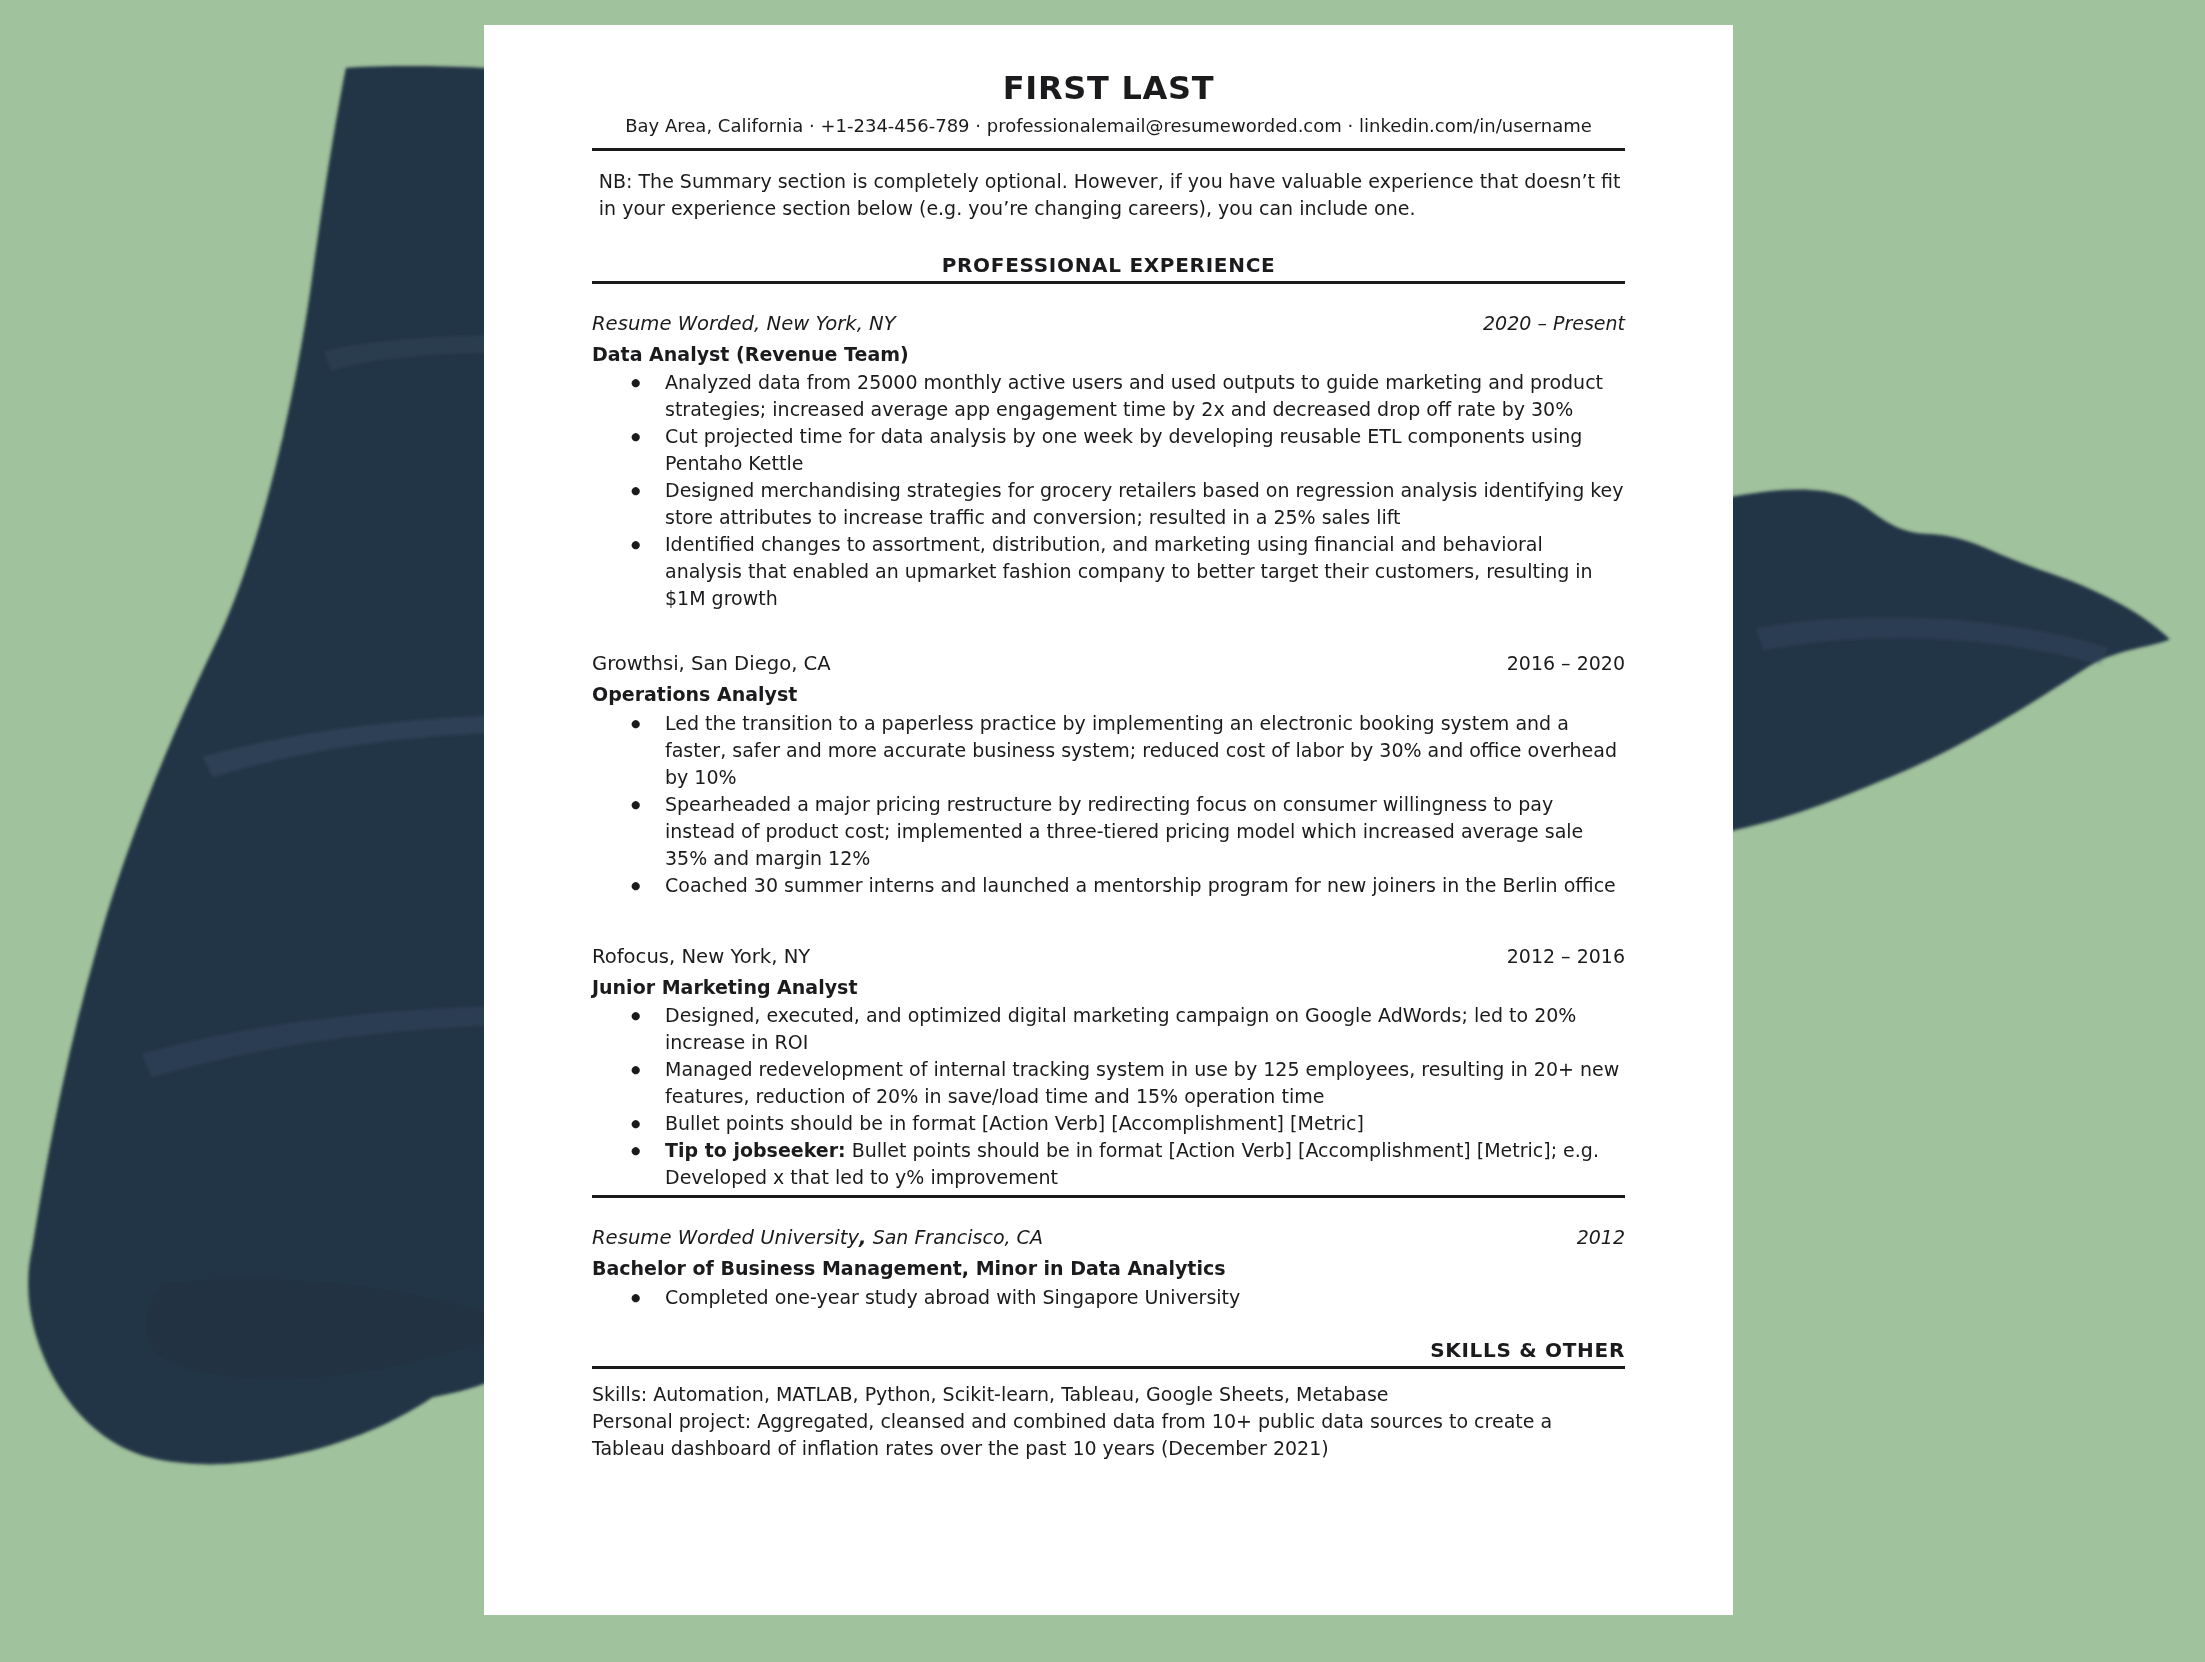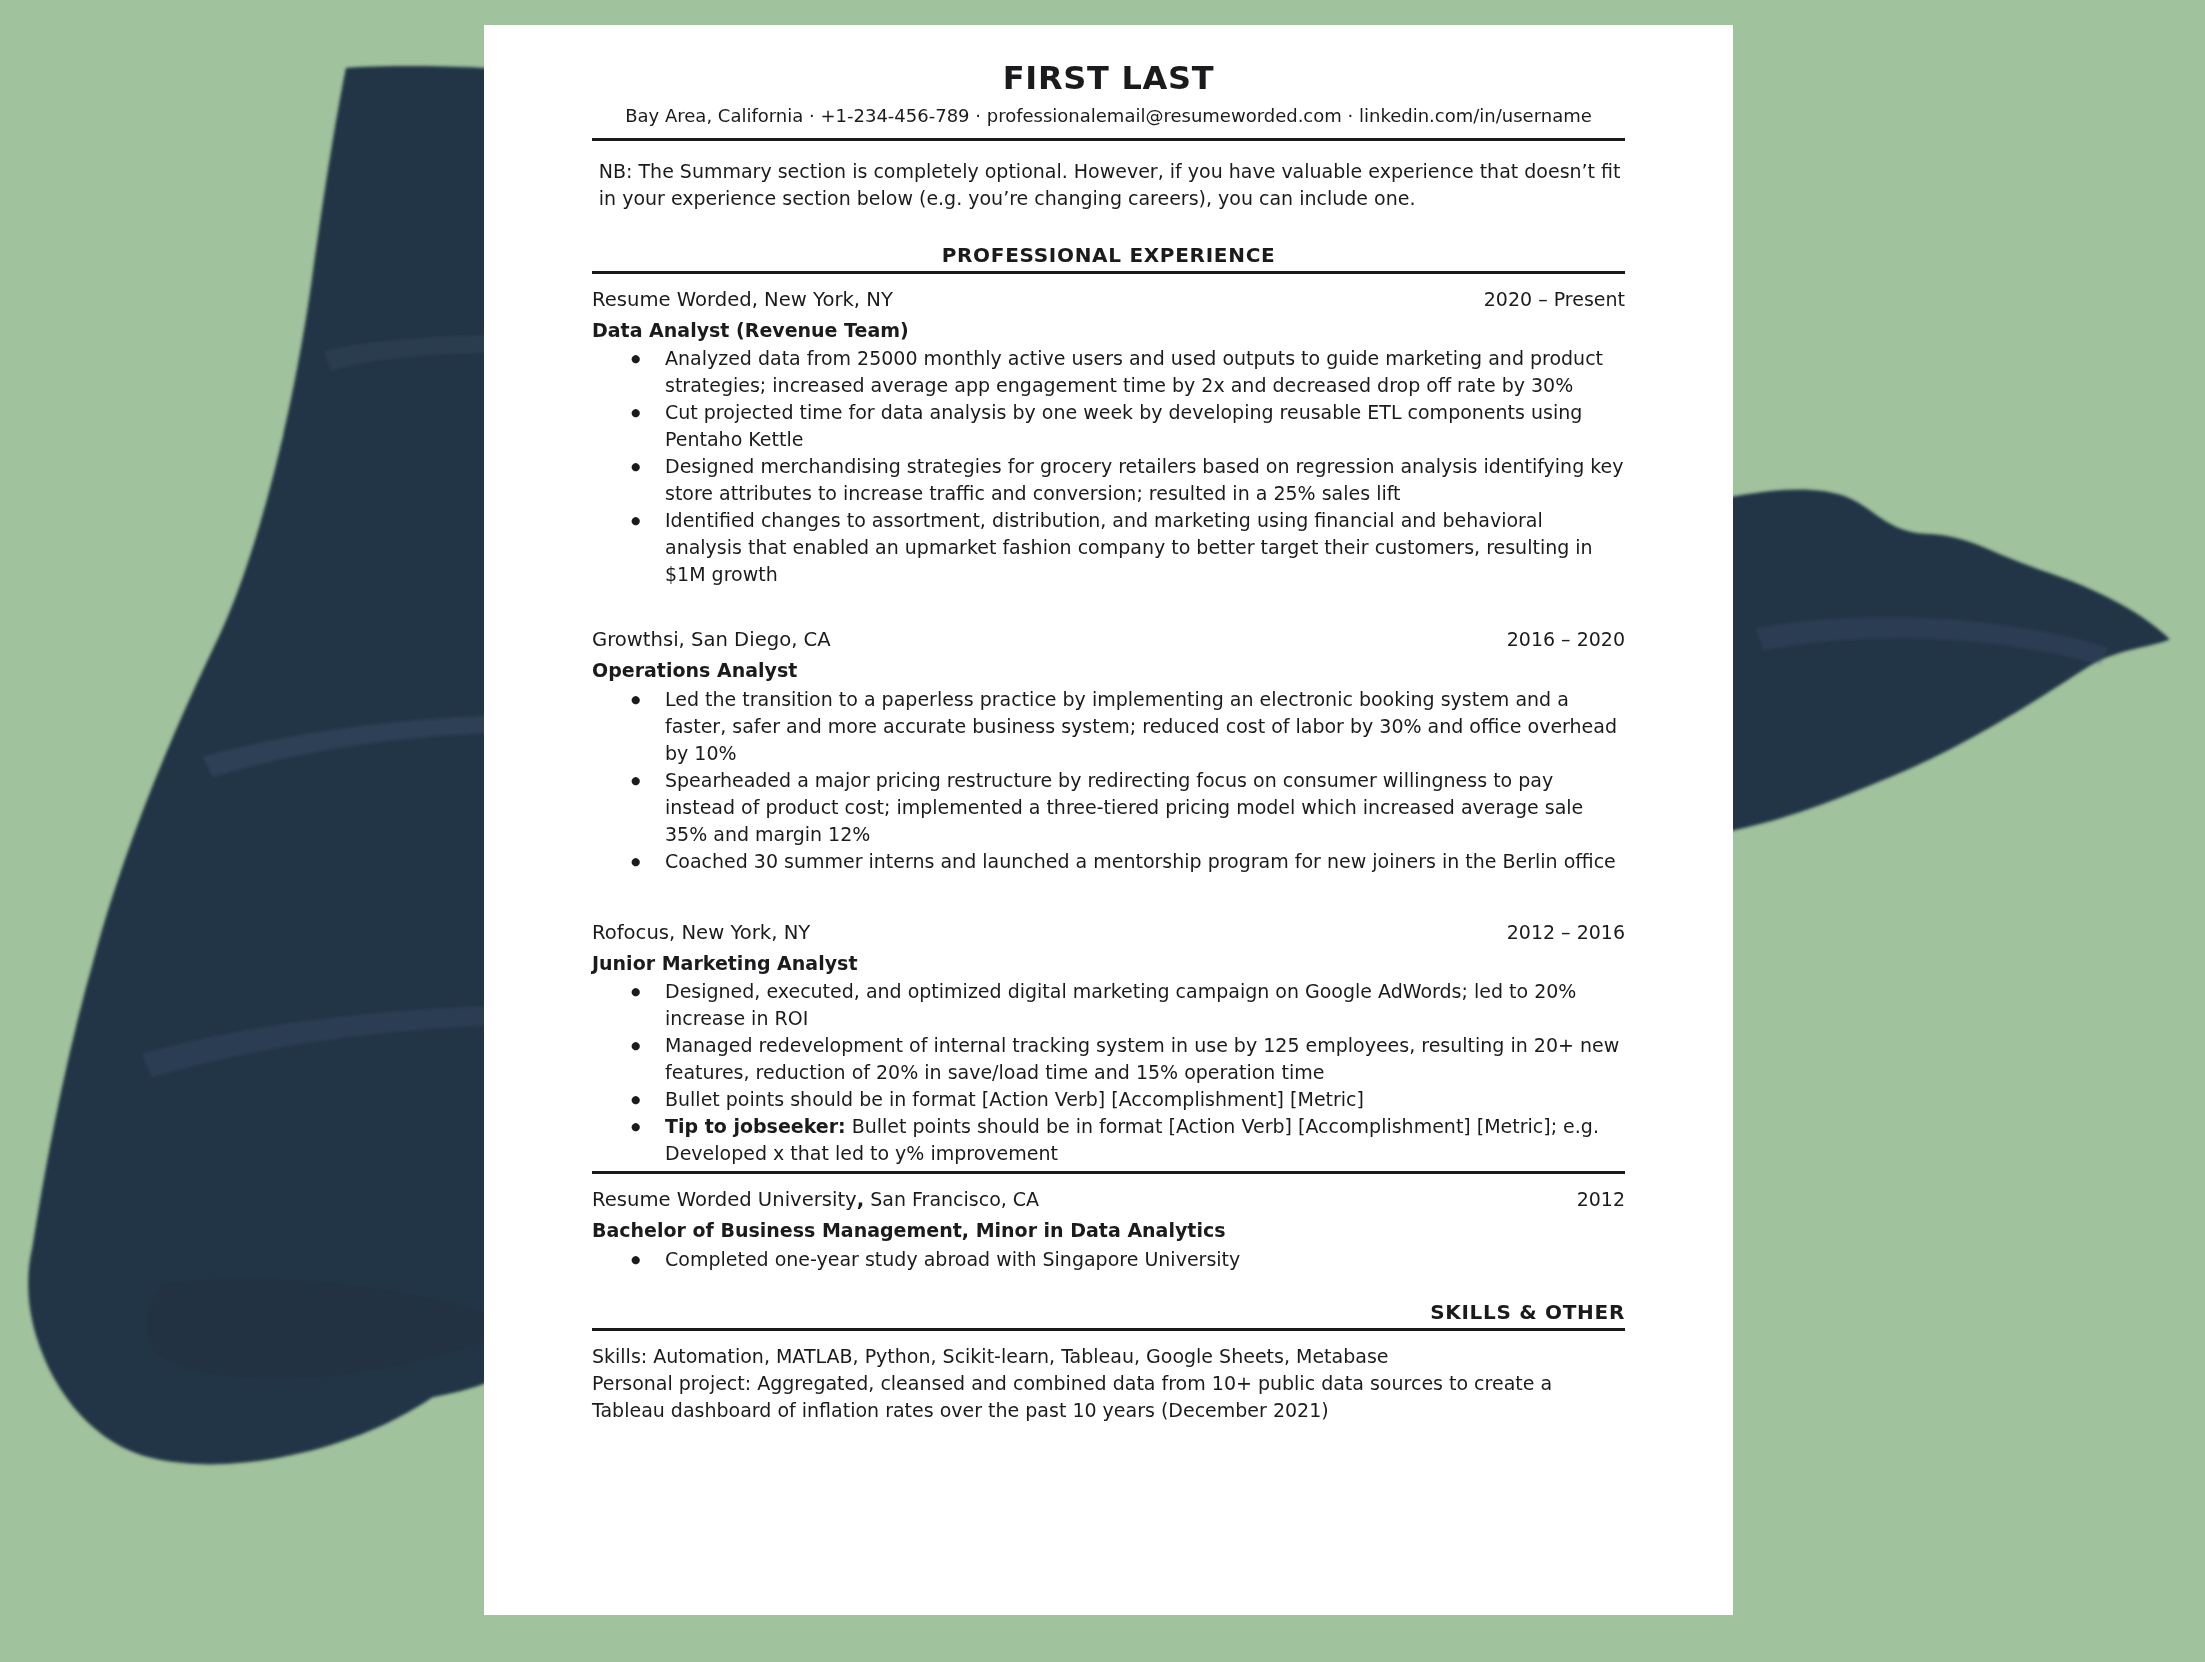--- a/index.html
+++ b/index.html
@@ -12,21 +12,21 @@
   }
   .canvas { position: relative; width: 2205px; height: 1663px; }
   .art { position: absolute; left: 0; top: 0; z-index: 1; }
 
   .page {
     position: absolute; z-index: 2;
     left: 484px; top: 25px;
     width: 1249px; height: 1590px;
     background: #ffffff;
     box-sizing: border-box;
-    padding: 33px 108px 0 108px;
+    padding: 43px 108px 0 108px;
   }
 
   .name {
     margin: 0; text-align: center;
     font-size: 32px; line-height: 41px; font-weight: 700;
     letter-spacing: 0.7px;
   }
   .contact {
     margin-top: 5.4px; text-align: center;
     font-size: 18px; line-height: 24px;
@@ -44,21 +44,21 @@
     font-size: 20px; line-height: 24px; font-weight: 700;
     letter-spacing: 0.7px;
   }
   .section-heading.edu { margin-top: 27px; }
   .section-heading.skills { margin-top: 27px; text-align: right; }
 
   .row {
     display: flex; justify-content: space-between; align-items: baseline;
     font-size: 19.6px; line-height: 27px;
   }
-  .row.first { margin-top: 12px; }
+  .row.first { margin-top: 26px; font-style: italic; }
   .row.gap { margin-top: 38px; }
   .dates { font-size: 19px; white-space: nowrap; }
   .job-title { margin-top: 4px; font-size: 19px; line-height: 27px; font-weight: 700; }
 
   ul.bullets { list-style: none; margin: 1.4px 0 0 0; padding: 0; }
   ul.bullets.edu { margin-top: 2.7px; }
   ul.bullets li {
     position: relative;
     padding-left: 73px;
     font-size: 19px; line-height: 27px;

